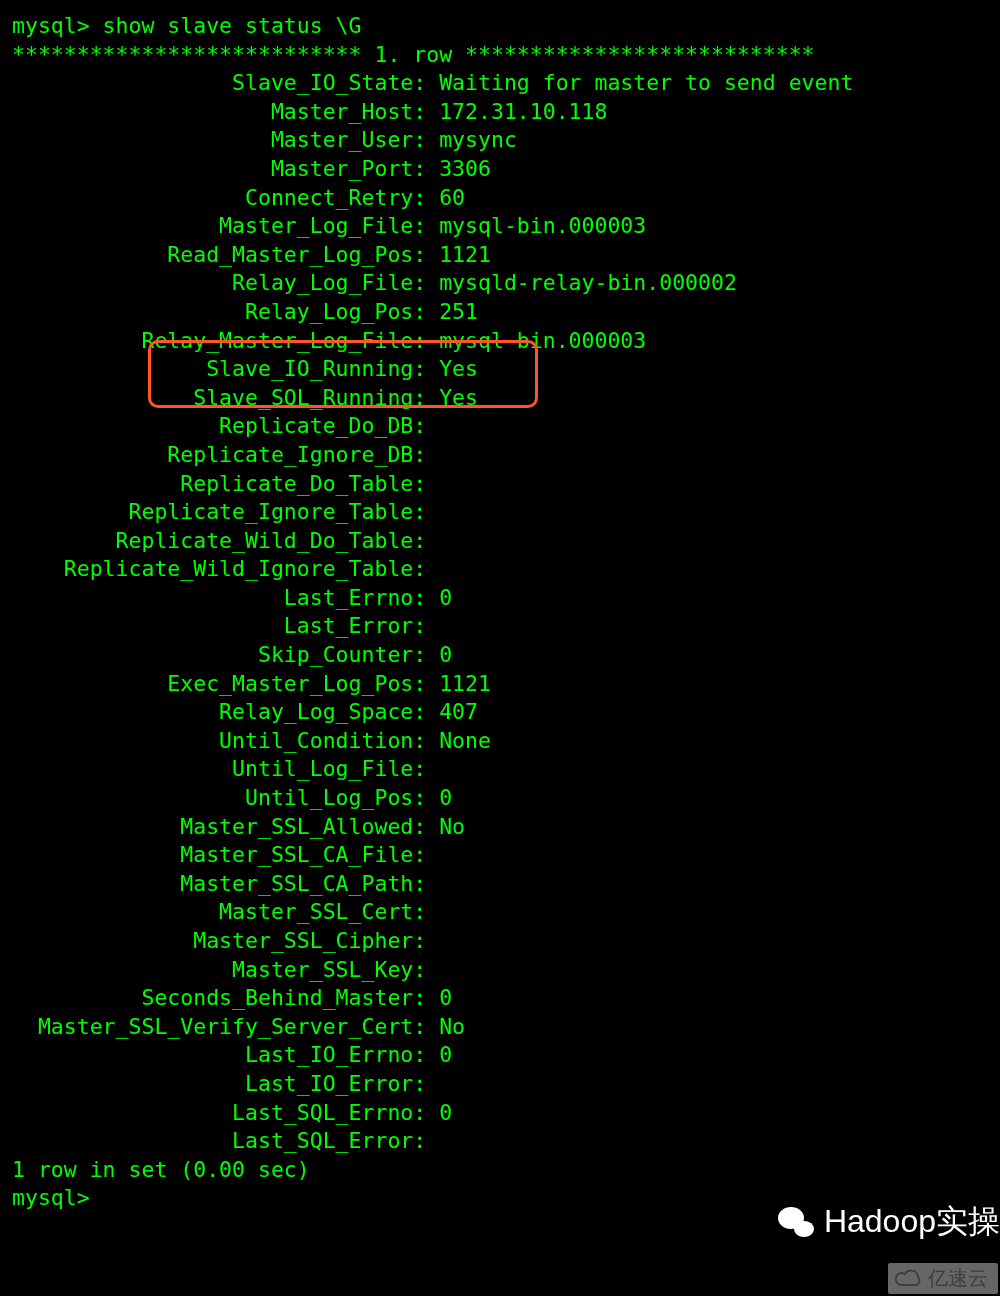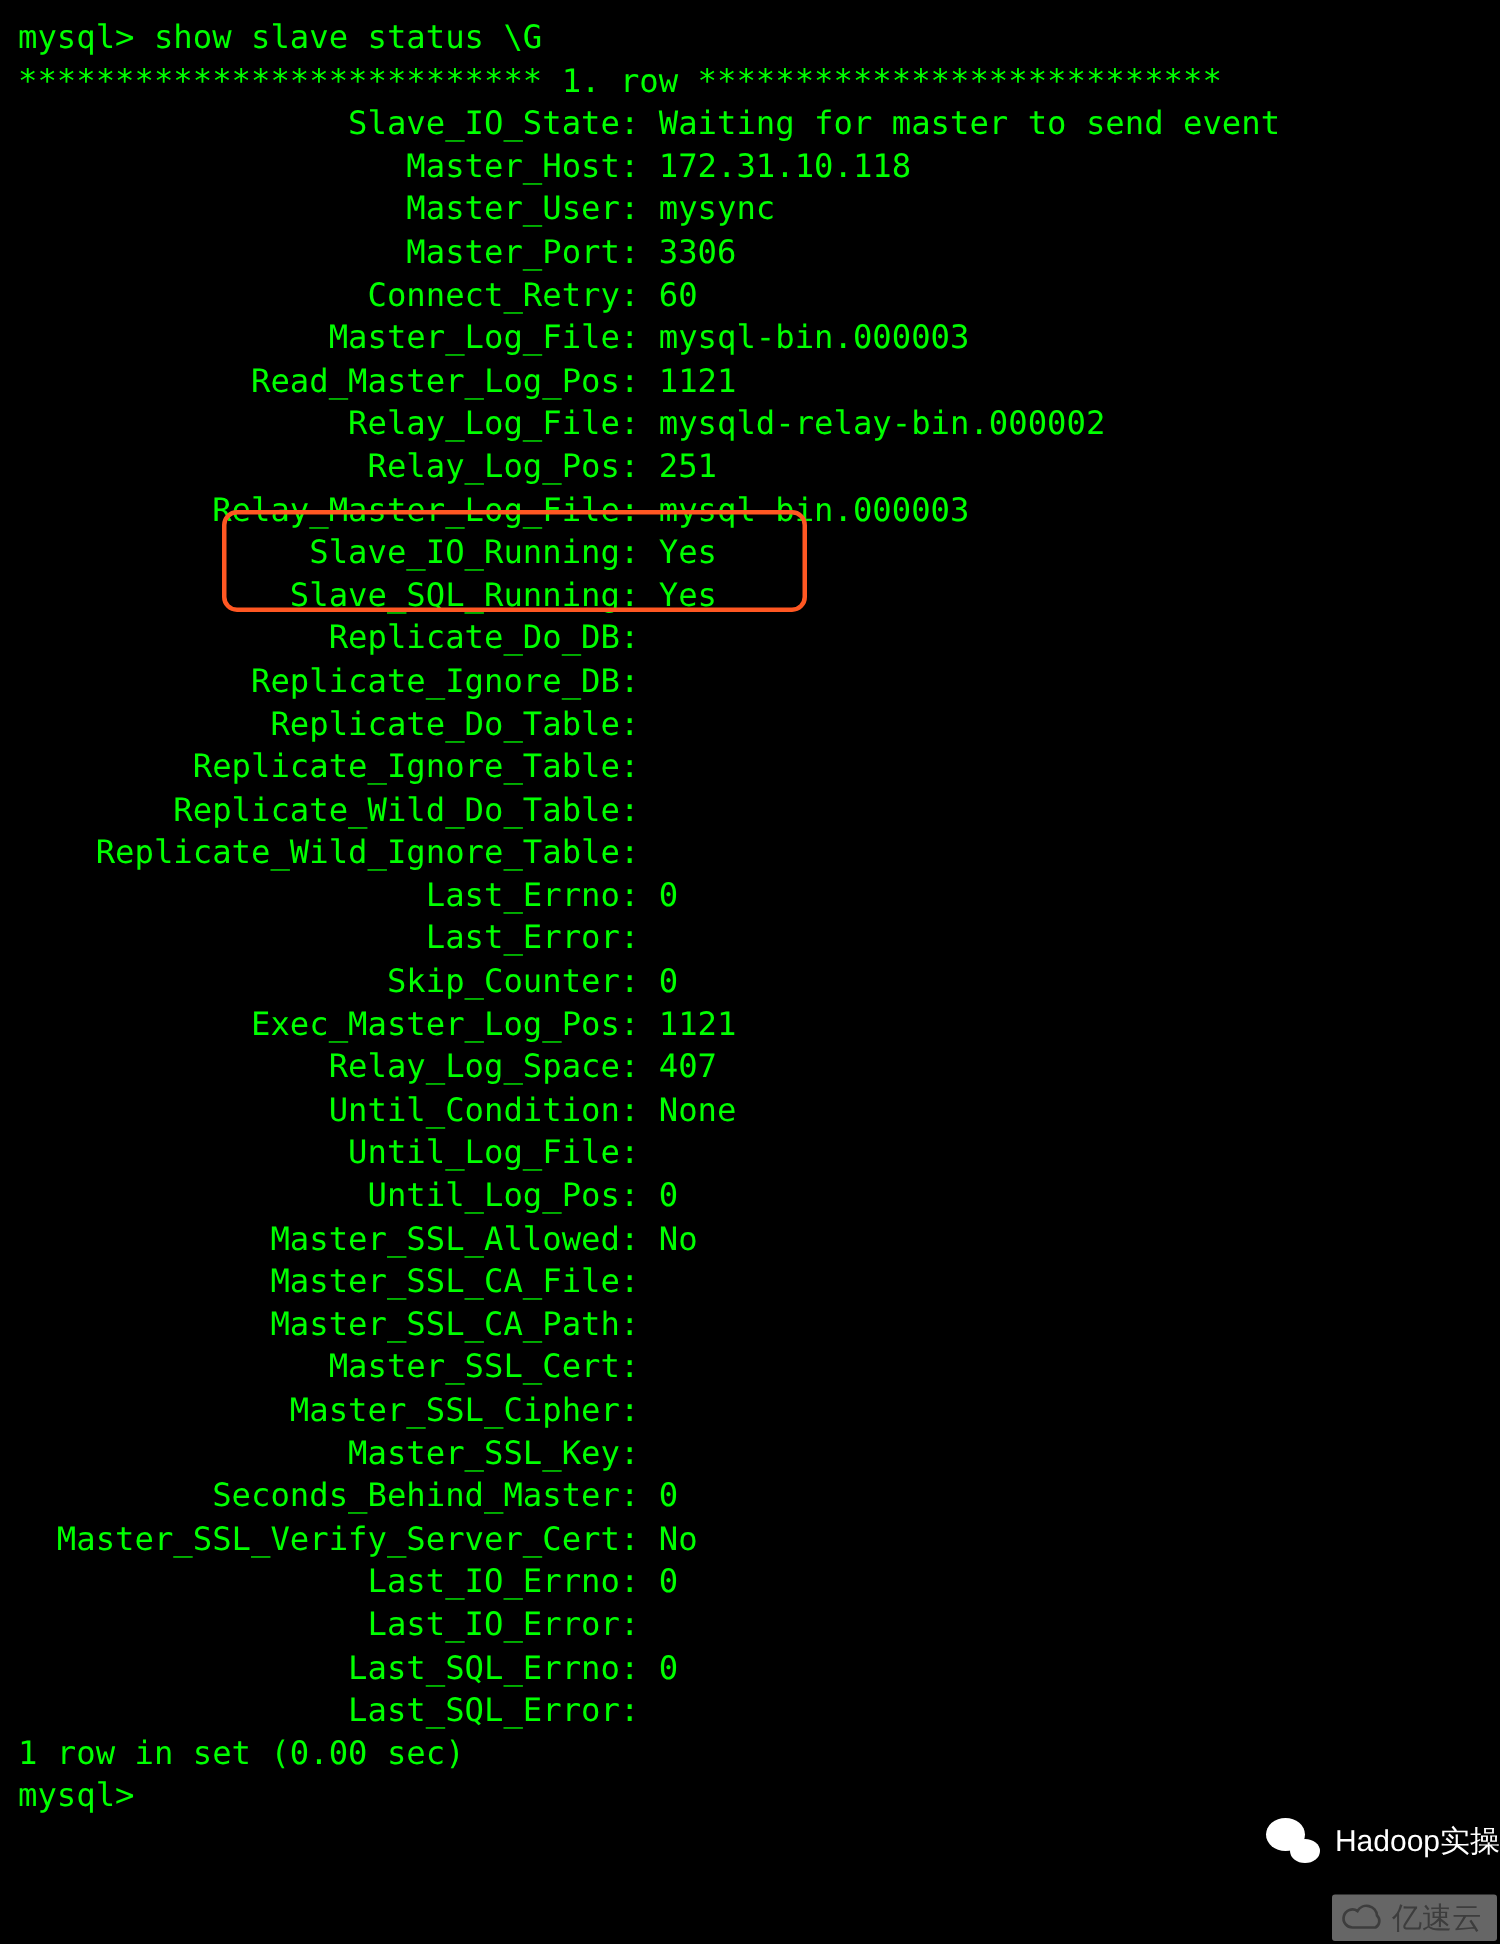--- a/index.html
+++ b/index.html
@@ -28,21 +28,21 @@
     border: 3px solid #ff5722;
     border-radius: 10px;
     pointer-events: none;
   }
   .wechat-box {
     position: absolute;
     bottom: 52px;
     right: 0;
     color: #fff;
     font-family: sans-serif;
-    font-size: 20px;
+    font-size: 32px;
     display: flex;
     align-items: center;
     gap: 8px;
   }
   .wechat-icon {
     width: 40px;
     height: 34px;
     position: relative;
   }
   .wechat-icon .big {

